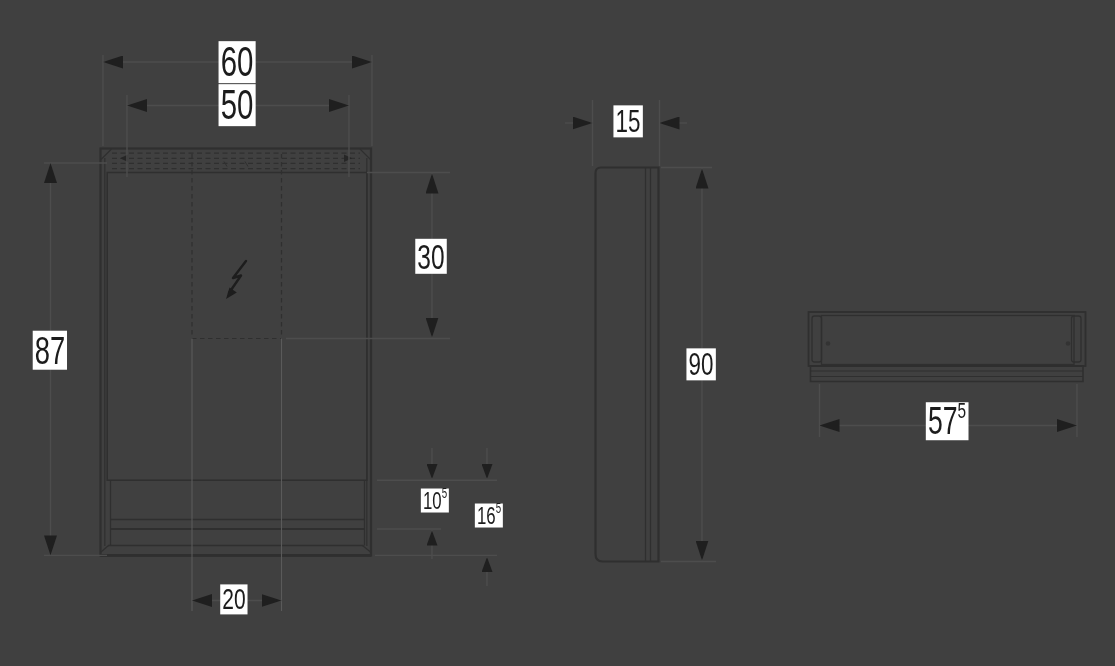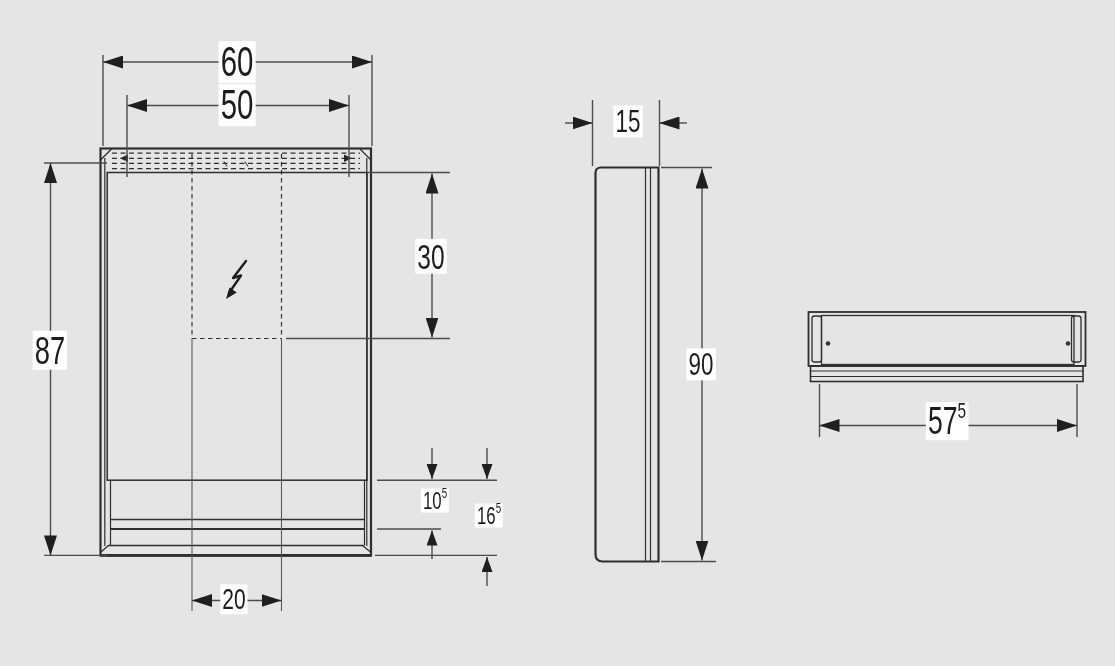--- a/index.html
+++ b/index.html
@@ -1,17 +1,17 @@
 <!DOCTYPE html>
 <html><head>
 <meta charset="utf-8">
 <style>
   html,body{margin:0;padding:0;background:#ffffff;}
   .canvas{
-    position:relative;width:1115px;height:666px;background:#e5e5e5;overflow:hidden;
+    position:relative;width:1115px;height:666px;background:#404040;overflow:hidden;
     font-family:"Liberation Sans",sans-serif;
   }
   .canvas svg{position:absolute;left:0;top:0;}
   .dim-label{
     position:absolute;color:#1c1c1c;background:#ffffff;line-height:1;
     padding:0 3px;white-space:nowrap;
     transform:translate(-50%,-52%) scaleX(0.70);
   }
   .dim-label sup{font-size:0.58em;vertical-align:super;position:relative;top:-0.12em;}
   .fsA{font-size:42px;}  

